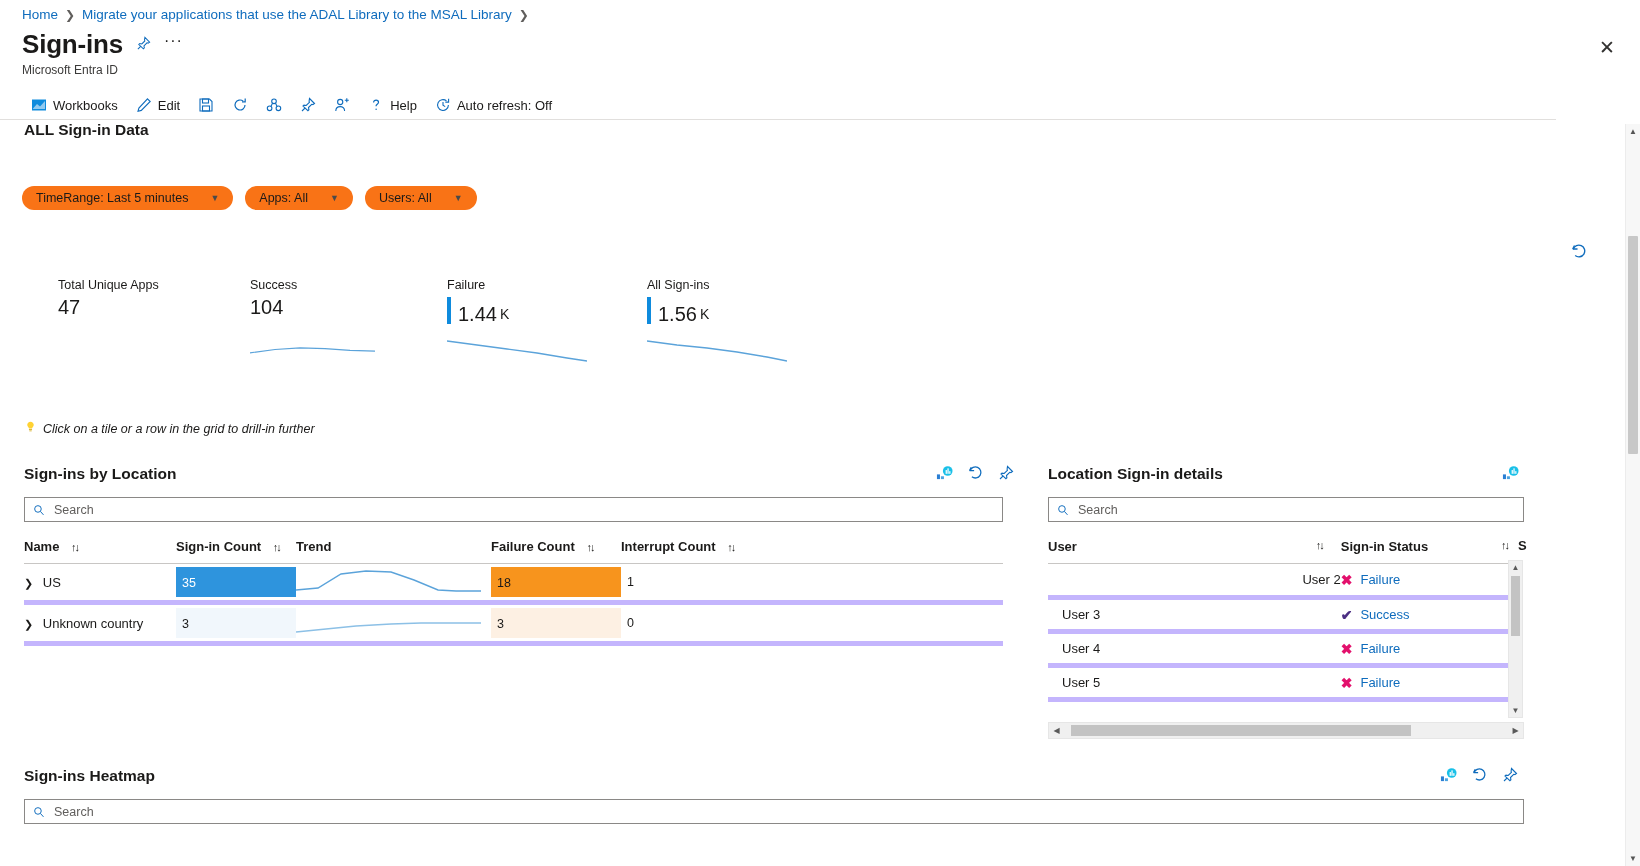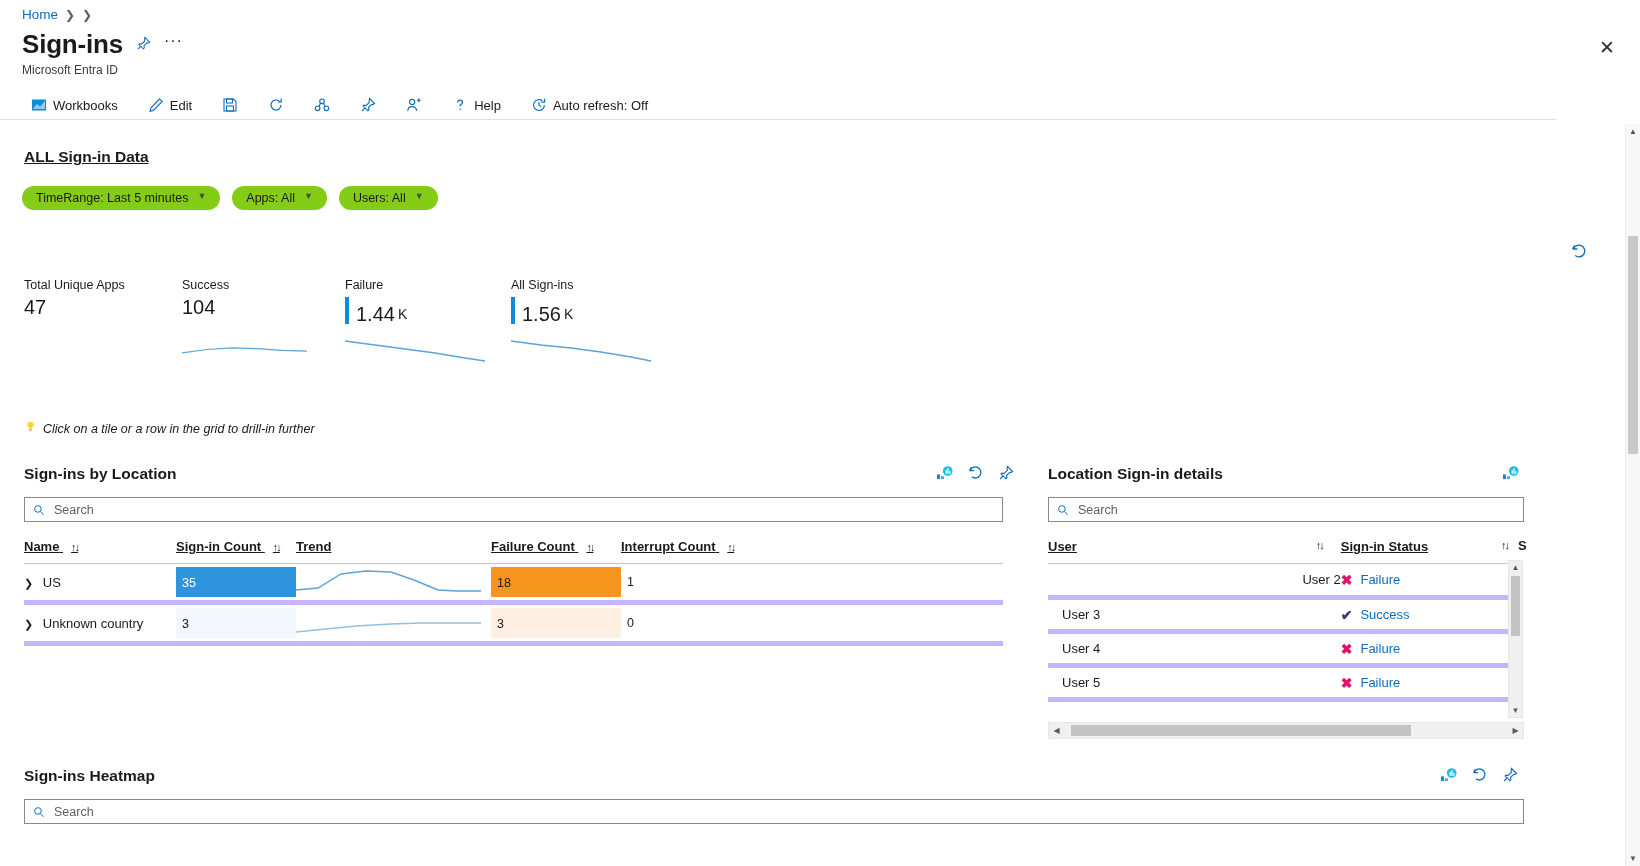--- a/index.html
+++ b/index.html
@@ -43,21 +43,21 @@
   .close-btn {
     position: absolute; right: 22px; top: 37px;
     width: 22px; height: 22px; cursor: pointer;
     color: #323130; font-size: 19px; line-height: 22px; text-align: center;
     font-weight: 300;
   }
 
   
   .cmdbar {
     position: absolute; left: 22px; top: 90px; right: 12px; height: 30px;
-    display: flex; align-items: center; gap: 12px;
+    display: flex; align-items: center; gap: 0px;
     font-size: 13px;
   }
   .cmd {
     display: flex; align-items: center; gap: 6px;
     padding: 4px 9px; cursor: pointer; color: #1b1a19;
     border-radius: 2px; white-space: nowrap;
   }
   .cmd .ico { display: flex; align-items: center; color: #0f6cbd; }
   .cmdbar-divider {
     position: absolute; left: 0px; top: 119px; width: 1556px; height: 1px;
@@ -66,30 +66,30 @@
 
   
   .section-title {
     position: absolute; font-size: 15.5px; font-weight: 600; color: #1b1a19;
   }
   .pills {
     position: absolute; left: 22px; top: 186px;
     display: flex; gap: 12px; align-items: center;
   }
   .pill {
-    display: flex; align-items: flex-start; gap: 9px;
-    background: #84cc16; border-radius: 14px;
+    display: flex; align-items: center; gap: 22px;
+    background: #f97316; border-radius: 14px;
     padding: 5px 14px; font-size: 12.5px; color: #1b1a19;
     cursor: pointer; white-space: nowrap;
   }
   .chev { font-size: 9px; color: #4a4a4a; }
 
   
   .metrics { position: absolute; left: 24px; top: 278px; display: flex; }
-  .tile { position: relative; cursor: pointer; }
+  .tile { position: relative; cursor: pointer; margin-left: 34px; }
   .tile-label {
     font-size: 12.5px; color: #1b1a19; white-space: nowrap;
     margin-bottom: 5px;
   }
   .tile-value-wrap { display: flex; align-items: flex-end; gap: 0; }
   .tile-accent { width: 4px; height: 27px; background: #0f8bdd; margin-right: 7px; }
   .tile-value { font-size: 20px; font-weight: 400; color: #1b1a19; line-height: 1; }
   .tile-unit { font-size: 14px; color: #1b1a19; margin-left: 3px; align-self: flex-end; padding-bottom: 2px; }
   .spark { position: absolute; left: 0; top: 58px; }
 
@@ -118,21 +118,21 @@
     background: transparent;
   }
   .searchbox input::placeholder { color: #605e5c; }
 
   
   table { border-collapse: collapse; }
   .grid { position: absolute; font-size: 13px; }
   .grid th {
     font-weight: 600; text-align: left; color: #1b1a19;
     padding: 8px 0 9px 0; font-size: 13px;
-    border-bottom: 1px solid #c8c6c4; white-space: nowrap; text-decoration: underline;
+    border-bottom: 1px solid #c8c6c4; white-space: nowrap;
   }
   .grid td {
     padding: 0; border-bottom: 5px solid #c4b5fd; height: 34px;
     vertical-align: middle; color: #1b1a19;
   }
   .sort-ico { color: #1b1a19; font-size: 11px; margin-left: 8px; letter-spacing: -2px; }
   .expander { color: #1b1a19; font-size: 11px; margin-right: 6px; display: inline-block; }
   .bar-cell { position: relative; }
   .bar-fill {
     position: absolute; left: 0; top: 3px; bottom: 3px;
@@ -181,20 +181,21 @@
   }
 </style>
 </head>
 <body>
 
 <div class="page">
 
   <div class="breadcrumb">
     <span class="bc-link">Home</span>
     <span class="bc-sep">❯</span>
+    <span class="bc-link">Migrate your applications that use the ADAL Library to the MSAL Library</span>
     <span class="bc-sep">❯</span>
   </div>
 
   <div class="title-row">
     <span class="title">Sign-ins</span>
     <span class="title-icon">
       <svg width="15" height="15" viewBox="0 0 16 16" fill="none" stroke="#0f6cbd" stroke-width="1.1">
         <path d="M9.5 1.5l5 5-1.6 1.1-1.2-.3-3.2 3.2.4 2.2-1 1L3 9.1l1-1 2.2.4 3.2-3.2-.3-1.2z"></path>
         <path d="M5.2 10.8L2 14"></path>
       </svg>
@@ -281,21 +282,21 @@
           <path d="M13.4 8a5.4 5.4 0 1 1-1.9-4.1"></path>
           <path d="M13.6 1.8v3.3h-3.3"></path>
           <path d="M8 5v3.3l2.2 1.3"></path>
         </svg>
       </span>
       <span>Auto refresh: Off</span>
     </div>
   </div>
   <div class="cmdbar-divider"></div>
 
-  <div class="section-title" style="left:24px; top:148px;text-decoration:underline;">ALL Sign-in Data</div>
+  <div class="section-title" style="left:24px; top:121px;">ALL Sign-in Data</div>
 
   <div class="pills">
     <div class="pill">
       <span>TimeRange: Last 5 minutes</span>
       <span class="chev">▼</span>
     </div>
     <div class="pill">
       <span>Apps: All</span>
       <span class="chev">▼</span>
     </div>

